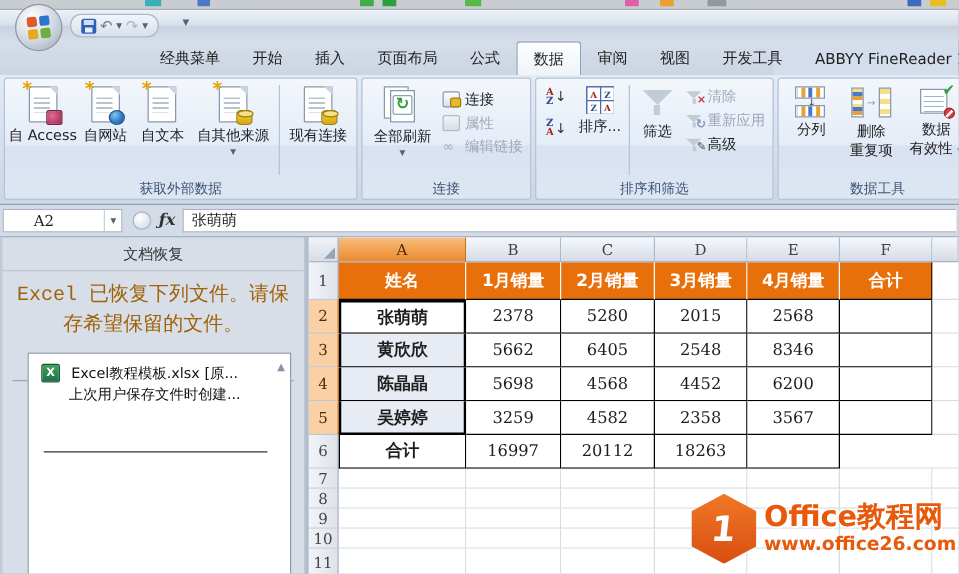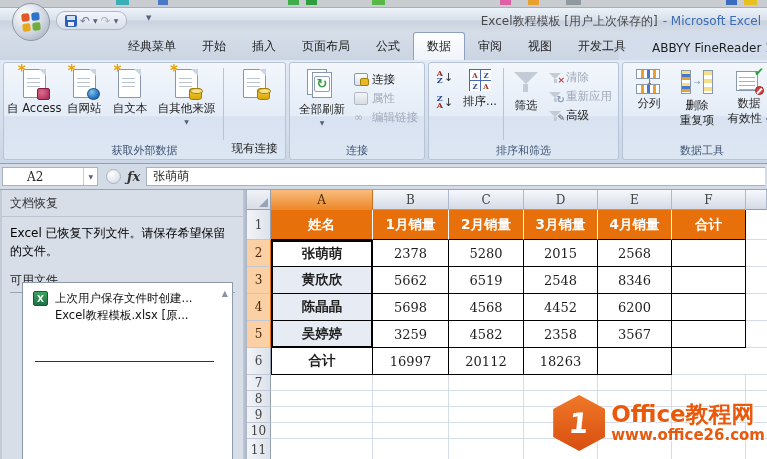--- a/index.html
+++ b/index.html
@@ -26,21 +26,21 @@
   .save-icn{width:12px;height:12px;background:#2E5EB8;border-radius:2px;position:relative;cursor:pointer;}
   .save-icn::before{content:"";position:absolute;left:2px;top:1px;width:8px;height:4px;background:#cfe0f5;}
   .save-icn::after{content:"";position:absolute;left:3px;bottom:1px;width:6px;height:4px;background:#e8eef8;}
   .qat .dd{font-size:6px;color:#55607a;}
   .qat .dim{color:#aab4c4;}
   .qat-more{position:absolute;left:146px;top:6px;font-size:7px;color:#55607a;cursor:pointer;}
   .title-text{position:absolute;right:6px;top:5px;white-space:nowrap;font-size:12px;color:#4a4a4a;}
   .title-text .app{color:#3B6CB5;margin-left:5px;}
 
   
-  .tab-row{position:absolute;left:0;top:33px;width:619px;height:27px;display:flex;align-items:flex-end;
+  .tab-row{position:absolute;left:0;top:33px;width:619px;height:27px;display:flex;align-items:center;
     padding-left:115px;background:linear-gradient(#D6DEE9,#CBD4E2);}
   .tab{padding:5px 13px;font-size:12px;color:#1e1e1e;cursor:pointer;white-space:nowrap;}
   .tab.active{background:linear-gradient(#FDFEFF,#EFF4FA);border:1px solid #8DA0BE;border-bottom:none;
     border-radius:3px 3px 0 0;}
 
   
   .ribbon{position:absolute;left:0;top:60px;width:767px;height:104px;
     background:linear-gradient(#E2EAF5,#CBD6E6);border-bottom:1px solid #8FA0BC;
     display:flex;align-items:stretch;padding:2px 0 3px 3px;gap:3px;overflow:hidden;}
   .rgroup{position:relative;border:1px solid #B7C3D6;border-radius:3px;
@@ -120,23 +120,23 @@
   .namebox .dd{margin-left:auto;font-size:6px;color:#55607a;padding:0 4px;border-left:1px solid #c8d0dc;line-height:17px;}
   .fbtn-circle{width:15px;height:15px;border-radius:50%;margin:0 6px 0 8px;
     background:radial-gradient(circle at 35% 30%,#fff,#cfd6e0);border:1px solid #a8b2c4;cursor:pointer;}
   .fx{font-family:"DejaVu Serif",serif;font-style:italic;font-weight:bold;font-size:13px;color:#333;margin-right:6px;cursor:pointer;}
   .finput{flex:1;height:19px;background:#fff;border:1px solid #A8B2C4;border-right:none;display:flex;align-items:center;padding-left:6px;font-size:12px;}
 
   
   .content{position:absolute;left:0;top:190px;width:767px;height:269px;display:flex;}
 
   
-  .panel{width:243px;height:269px;background:#D8DEE8;flex-shrink:0;overflow:hidden;position:relative;border-left:2px solid #C2CAD6;}
+  .panel{width:243px;height:269px;background:#D8DEE8;flex-shrink:0;overflow:hidden;position:relative;border-left:2px solid #C2CAD6;text-align:center;}
   .panel-title{padding:5px 8px 4px 8px;font-size:12px;color:#333;border-bottom:1px solid #bcc4d2;}
-  .panel-msg{padding:7px 8px 0 8px;font-size:12px;line-height:1.5;color:#000000;}
+  .panel-msg{padding:7px 8px 0 8px;font-size:16px;line-height:1.5;color:#a16207;font-family:Liberation Mono, monospace;}
   .panel-avail{margin:12px 8px 0 8px;font-size:12px;color:#222;border-bottom:1px solid #9AA4B4;padding-bottom:3px;}
   .filelist{position:absolute;left:20px;right:10px;top:92px;bottom:-2px;background:#fff;border:1px solid #8E99AB;}
   .fileitem{display:flex;padding:7px 6px 0 10px;gap:7px;cursor:pointer;}
   .xlicon{width:15px;height:15px;border-radius:2px;background:linear-gradient(#3FA45C,#1E7145);border:1px solid #145A34;
     color:#fff;font-size:9px;font-weight:bold;display:flex;align-items:center;justify-content:center;flex-shrink:0;margin-top:1px;}
   .filetext{font-size:11.5px;line-height:1.45;color:#111;}
   .list-up{position:absolute;right:4px;top:6px;font-size:8px;color:#8A93A3;cursor:pointer;}
   .fileline-sep{position:absolute;left:12px;right:18px;top:78px;height:1px;background:#333;}
 
   .splitter{width:4px;background:linear-gradient(90deg,#BFC8D6,#AAB4C4);flex-shrink:0;}
@@ -200,23 +200,20 @@
 
   <div class="title-bar">
     <div class="qat">
       <span class="save-icn"></span>
       <span class="icn">↶</span>
       <span class="dd">▼</span>
       <span class="icn dim">↷</span>
       <span class="dd">▼</span>
     </div>
     <span class="qat-more">▼</span>
-    <div class="title-text">
-      <span>Excel教程模板 [用户上次保存的]</span><span class="app">- Microsoft Excel</span>
-    </div>
   </div>
   <div class="office-btn">
     <span class="office-logo">
         <span class="sq1"></span>
         <span class="sq2"></span>
         <span class="sq3"></span>
         <span class="sq4"></span>
       </span>
   </div>
 
@@ -262,21 +259,21 @@
       <div class="bigbtn" style="width:74px;">
         <span class="page">
             <span class="star">*</span>
             <span class="lines"></span>
             <span class="emb emb-cyl"></span>
           </span>
         <span class="lbl">自其他来源</span>
         <span class="dd">▼</span>
       </div>
       <div class="vdiv"></div>
-      <div class="bigbtn" style="width:60px;gap:40px;">
+      <div class="bigbtn" style="width:60px;">
         <span class="page">
             <span class="lines"></span>
             <span class="emb emb-cyl"></span>
           </span>
         <span class="lbl">现有连接</span>
       </div>
       <div class="rgroup-label">获取外部数据</div>
     </div>
 
     <div class="rgroup" style="width:136px;">
@@ -415,22 +412,22 @@
   <div class="content">
 
     <aside class="panel">
       <div class="panel-title">文档恢复</div>
       <div class="panel-msg">Excel 已恢复下列文件。请保存希望保留的文件。</div>
       <div class="panel-avail">可用文件</div>
       <div class="filelist">
         <div class="fileitem">
           <span class="xlicon">X</span>
           <div class="filetext">
+            <div>Excel教程模板.xlsx  [原...</div>
             <div>上次用户保存文件时创建...</div>
-            <div>Excel教程模板.xlsx  [原...</div>
           </div>
         </div>
         <span class="list-up">▲</span>
         <div class="fileline-sep"></div>
       </div>
     </aside>
 
     <div class="splitter"></div>
 
     <div class="grid">
@@ -465,21 +462,21 @@
         <div class="cell w-d h-r tcell">2015</div>
         <div class="cell w-e h-r tcell">2568</div>
         <div class="cell w-f h-r tcell"></div>
         <div class="cell w-g h-r"></div>
       </div>
 
       <div class="grow">
         <div class="cell w-rh h-r rowhdr sel">3</div>
         <div class="cell w-a h-r namecell acell mid">黄欣欣</div>
         <div class="cell w-b h-r tcell">5662</div>
-        <div class="cell w-c h-r tcell">6519</div>
+        <div class="cell w-c h-r tcell">6405</div>
         <div class="cell w-d h-r tcell">2548</div>
         <div class="cell w-e h-r tcell">8346</div>
         <div class="cell w-f h-r tcell"></div>
         <div class="cell w-g h-r"></div>
       </div>
 
       <div class="grow">
         <div class="cell w-rh h-r rowhdr sel">4</div>
         <div class="cell w-a h-r namecell acell mid">陈晶晶</div>
         <div class="cell w-b h-r tcell">5698</div>

